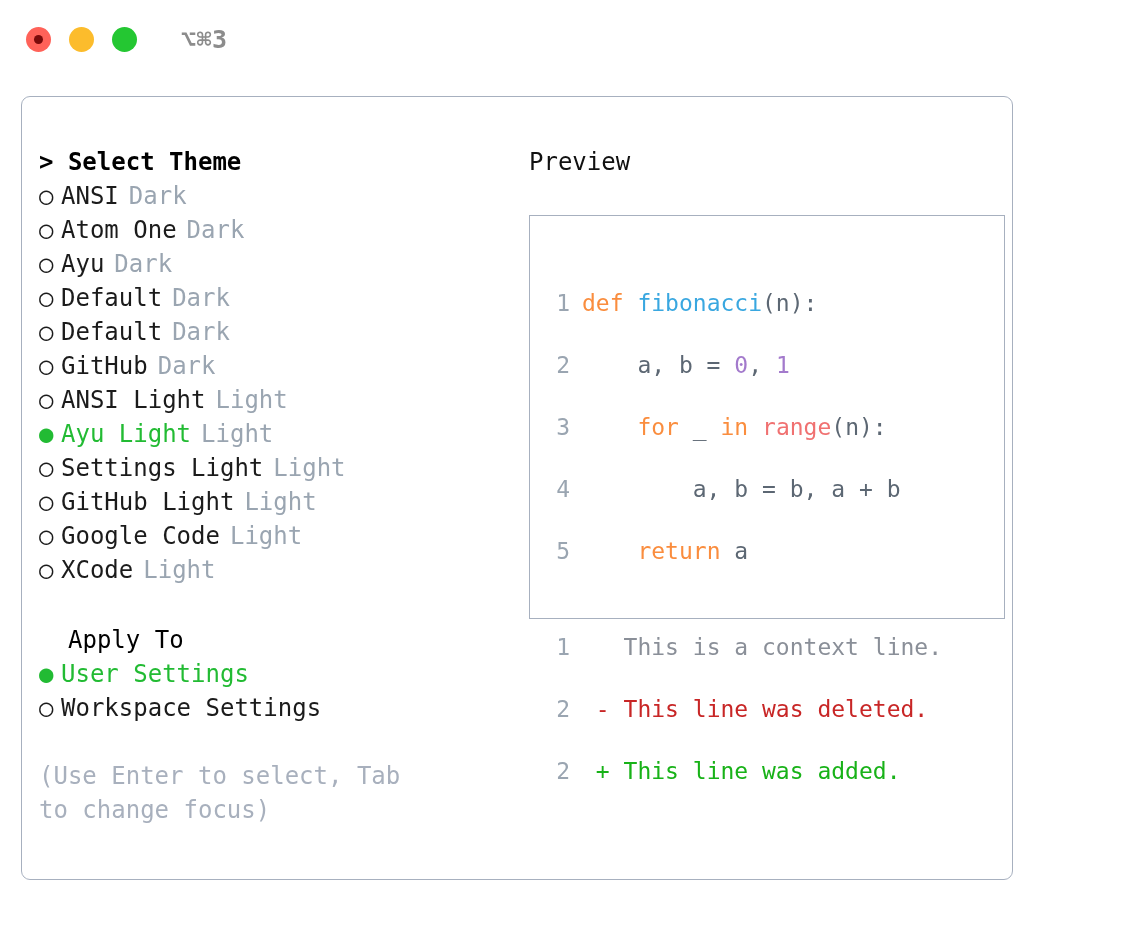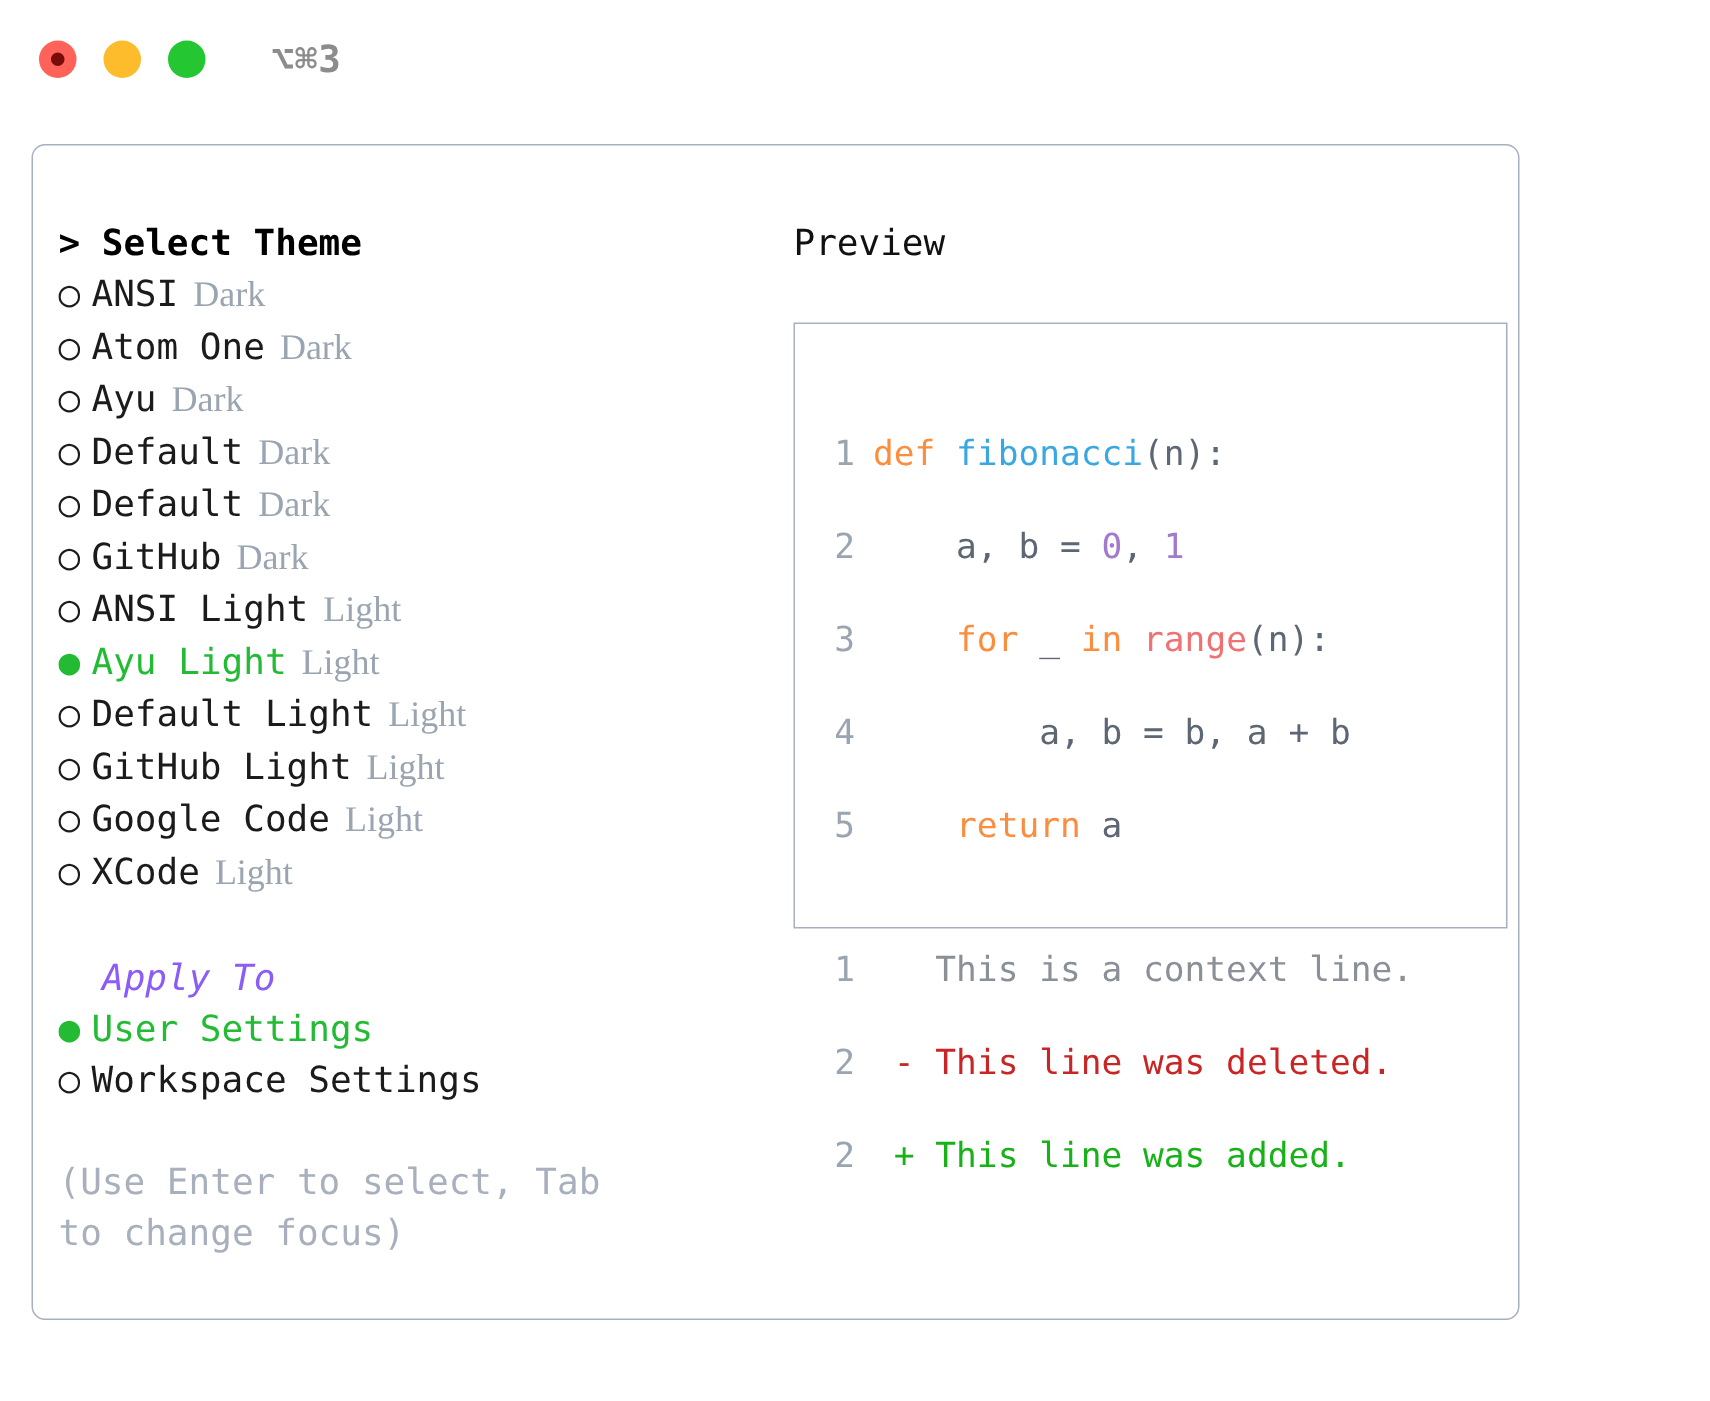--- a/index.html
+++ b/index.html
@@ -110,32 +110,30 @@
     font-size: 24px;
     line-height: 34px;
     color: #1b1b1b;
   }
   .bullet.sel { color: #22bb33; }
   .opt-name { color: #1b1b1b; text-align: right; }
   .opt-row.selected .opt-name { color: #22bb33; }
   .opt-tag {
     color: #9aa5b1;
     margin-left: 10px;
-    font-family: Liberation Serif, serif;
   }
 
   .section-gap { height: 36px; }
 
   .subheading {
     font-size: 24px;
-    color: #8b5cf6;
+    color: #000000;
     line-height: 34px;
     padding-left: 29px;
     white-space: pre;
-    font-style: italic;
   }
 
   .hint {
     margin-top: 34px;
     font-size: 24px;
     line-height: 34px;
     color: #a8b0bd;
     width: 400px;
     white-space: pre-wrap;
   }
@@ -211,21 +209,21 @@
 
         <div id="theme-list">
             <div class="opt-row"><span class="bullet">○</span><span class="opt-name">ANSI</span><span class="opt-tag">Dark</span></div>
             <div class="opt-row"><span class="bullet">○</span><span class="opt-name">Atom One</span><span class="opt-tag">Dark</span></div>
             <div class="opt-row"><span class="bullet">○</span><span class="opt-name">Ayu</span><span class="opt-tag">Dark</span></div>
             <div class="opt-row"><span class="bullet">○</span><span class="opt-name">Default</span><span class="opt-tag">Dark</span></div>
             <div class="opt-row"><span class="bullet">○</span><span class="opt-name">Default</span><span class="opt-tag">Dark</span></div>
             <div class="opt-row"><span class="bullet">○</span><span class="opt-name">GitHub</span><span class="opt-tag">Dark</span></div>
             <div class="opt-row"><span class="bullet">○</span><span class="opt-name">ANSI Light</span><span class="opt-tag">Light</span></div>
             <div class="opt-row selected"><span class="bullet sel">●</span><span class="opt-name">Ayu Light</span><span class="opt-tag">Light</span></div>
-            <div class="opt-row"><span class="bullet">○</span><span class="opt-name">Default Light</span><span class="opt-tag">Light</span></div>
+            <div class="opt-row"><span class="bullet">○</span><span class="opt-name">Settings Light</span><span class="opt-tag">Light</span></div>
             <div class="opt-row"><span class="bullet">○</span><span class="opt-name">GitHub Light</span><span class="opt-tag">Light</span></div>
             <div class="opt-row"><span class="bullet">○</span><span class="opt-name">Google Code</span><span class="opt-tag">Light</span></div>
             <div class="opt-row"><span class="bullet">○</span><span class="opt-name">XCode</span><span class="opt-tag">Light</span></div>
           </div>
 
         <div class="section-gap"></div>
 
         <div class="subheading">Apply To</div>
         <div id="apply-list">
             <div class="opt-row selected"><span class="bullet sel">●</span><span class="opt-name">User Settings</span></div>

